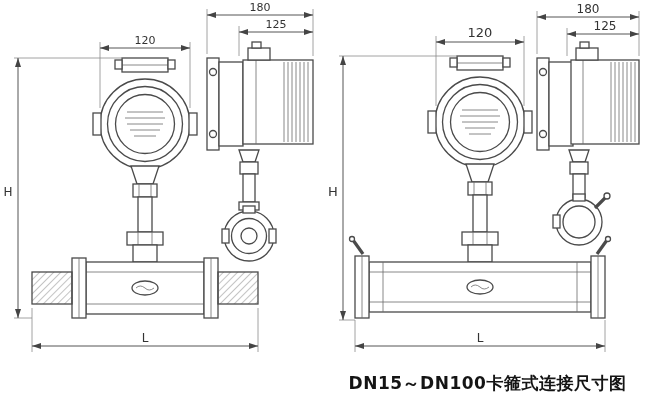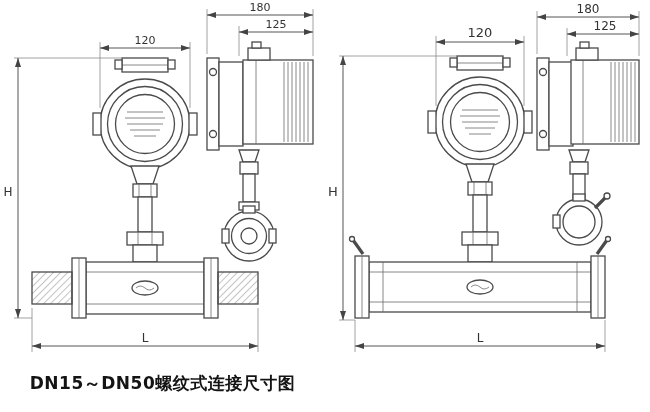--- a/index.html
+++ b/index.html
@@ -134,21 +134,20 @@
         <line class="ext" x1="313" y1="56" x2="313" y2="9"></line>
         <line class="dim" x1="207" y1="15" x2="313" y2="15" marker-start="url(#arw)" marker-end="url(#arw)"></line>
         <text class="dimtxt" x="260" y="11">180</text>
       </g>
       <g>
         <line class="ext" x1="239" y1="56" x2="239" y2="26"></line>
         <line class="dim" x1="239" y1="32" x2="313" y2="32" marker-start="url(#arw)" marker-end="url(#arw)"></line>
         <text class="dimtxt" x="276" y="28">125</text>
       </g>
     </svg>
-    <div class="caption">DN15～DN50螺纹式连接尺寸图</div>
   </div>
 
   <div class="figure">
     <svg viewBox="0 0 325 366">
 
       <g>
 
         <g>
           <rect class="fillw" x="132" y="56" width="46" height="14"></rect>
           <line class="thin" x1="132" y1="63" x2="178" y2="63"></line>
@@ -254,15 +253,16 @@
         <line class="ext" x1="314" y1="56" x2="314" y2="11"></line>
         <line class="dim" x1="212" y1="17" x2="314" y2="17" marker-start="url(#arw)" marker-end="url(#arw)"></line>
         <text class="dimtxt med" x="263" y="13">180</text>
       </g>
       <g>
         <line class="ext" x1="242" y1="56" x2="242" y2="28"></line>
         <line class="dim" x1="242" y1="34" x2="314" y2="34" marker-start="url(#arw)" marker-end="url(#arw)"></line>
         <text class="dimtxt med" x="280" y="30">125</text>
       </g>
     </svg>
+    <div class="caption">DN15～DN100卡箍式连接尺寸图</div>
   </div>
 
 </div>
 
 </body></html>

